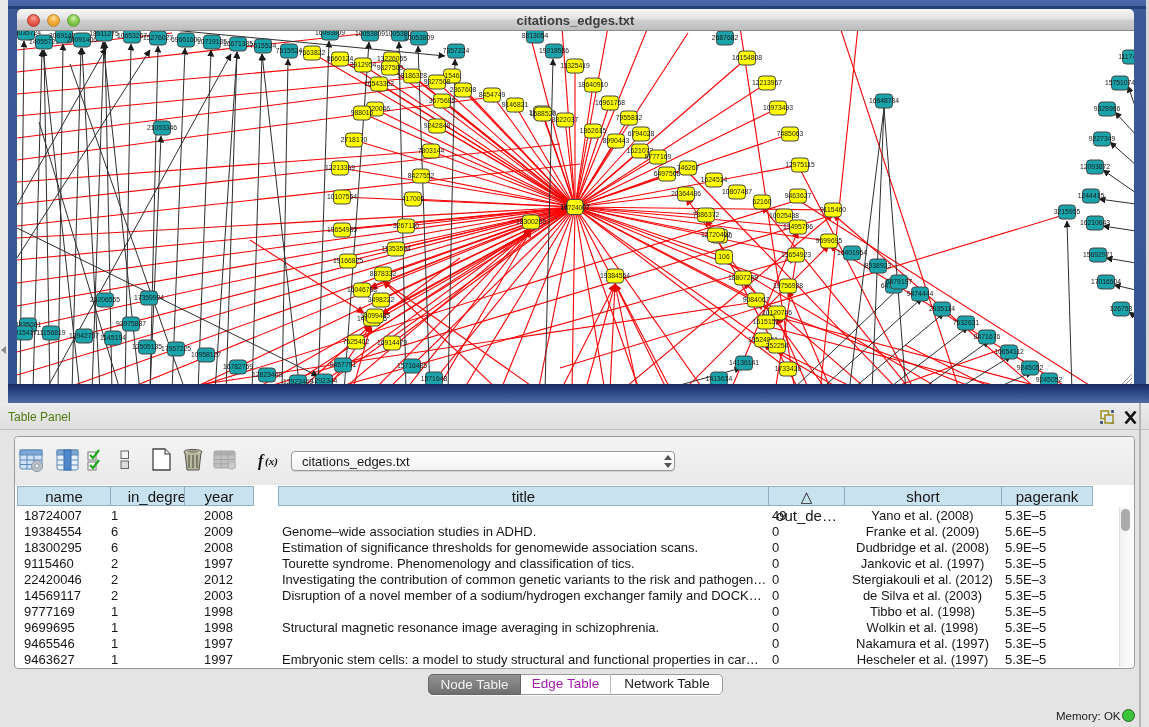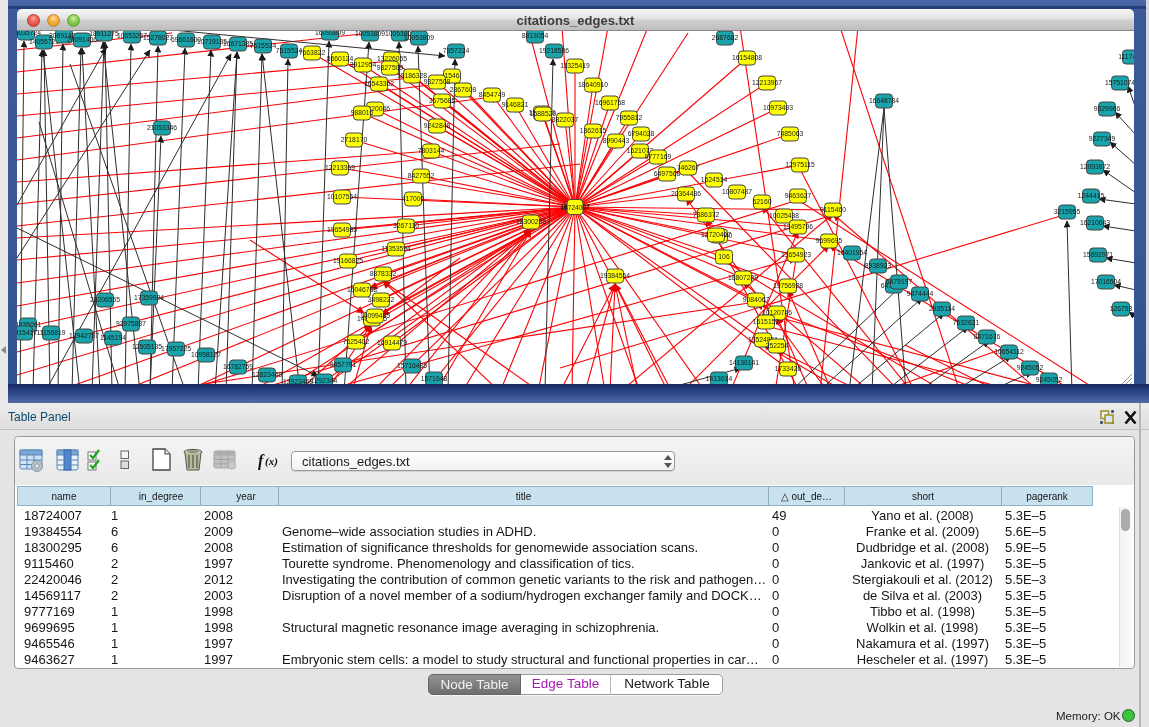--- a/index.html
+++ b/index.html
@@ -1,19 +1,19 @@
 <!DOCTYPE html>
 <html><head><meta charset="utf-8"><style>
 *{margin:0;padding:0;box-sizing:border-box}
 body{width:1149px;height:727px;font-family:"Liberation Sans",sans-serif;overflow:hidden;background:#e8e8e8;position:relative}
 #app{position:absolute;inset:0}
 .row{position:absolute;left:0px;width:1135px;height:16px;font-size:13px;color:#151515}
 .row span{position:absolute;top:1px;white-space:nowrap}
 .row .ctr{text-align:center}
-.hcell{position:absolute;top:486px;height:20px;background:#c9e2f0;border:1px solid #8fb0c3;font-size:10px;color:#151515;text-align:center;line-height:19px}
+.hcell{position:absolute;top:486px;height:20px;background:#c9e2f0;border:1px solid #8fb0c3;font-size:15px;color:#151515;text-align:center;line-height:19px}
 </style></head><body>
 <div id="app">
 
 <div style="position:absolute;left:0;top:0;width:1149px;height:403px;background:#e8e8e8"></div>
 <div style="position:absolute;left:8px;top:0;width:1141px;height:403px;background:linear-gradient(180deg,#4b69a9 0%,#3a5996 3%,#3a5896 55%,#31508f 100%)"></div>
     <div style="position:absolute;left:8px;top:6px;width:1141px;height:3px;background:#27407a"></div>
 <div style="position:absolute;left:1146px;top:0;width:3px;height:403px;background:#d8d8d8"></div>
 
 <div style="position:absolute;left:17px;top:9px;width:1117px;height:22px;border-radius:5px 5px 0 0;background:linear-gradient(180deg,#f7f7f7 0%,#e3e3e3 45%,#cfcfcf 55%,#bdbdbd 100%);border-bottom:1px solid #8a8a8a"></div>
 <div style="position:absolute;left:17px;top:9px;width:1117px;height:22px;font-size:13px;font-weight:bold;color:#3c3c3c;text-align:center;line-height:23px">citations_edges.txt</div>
@@ -531,21 +531,21 @@
 </g>
     </svg>
 
 <div style="position:absolute;left:8px;top:384px;width:1141px;height:19px;background:linear-gradient(180deg,#1a2a63 0%,#2a4484 40%,#3f5a98 75%,#546ba2 100%)"></div>
 
 <div style="position:absolute;left:0;top:0;width:8px;height:403px;background:#e9e9e9"></div>
 <div style="position:absolute;left:1px;top:346px;width:0;height:0;border-top:4px solid transparent;border-bottom:4px solid transparent;border-right:5px solid #8a8a8a"></div>
 
 <div style="position:absolute;left:0;top:403px;width:1149px;height:324px;background:#e4e4e4"></div>
 <div style="position:absolute;left:0;top:403px;width:1149px;height:27px;background:linear-gradient(180deg,#ececec,#dedede);border-bottom:1px solid #c0c0c0"></div>
-<div style="position:absolute;left:8px;top:410px;font-size:12px;color:#0c4a6e">Table Panel</div>
+<div style="position:absolute;left:8px;top:410px;font-size:12px;color:#4d7c0f">Table Panel</div>
 <svg width="40" height="16" viewBox="0 0 40 16" style="position:absolute;left:1100px;top:410px">
 <rect x="11.2" y="0.2" width="2.6" height="2.6" fill="#1e3a66"></rect>
 <rect x="0.2" y="11.2" width="2.6" height="2.6" fill="#1e3a66"></rect>
 <rect x="11.2" y="11.2" width="2.6" height="2.6" fill="#1e3a66"></rect>
 <rect x="1" y="1" width="7.5" height="7.5" fill="#e8f0fb" stroke="#a39428" stroke-width="1.6"></rect>
 <rect x="5" y="5" width="8" height="8" fill="#dbe7f7" stroke="#a39428" stroke-width="1.6"></rect>
 <path d="M25.5 1.5 L35.5 13.5 M35.5 1.5 L25.5 13.5" stroke="#111" stroke-width="2.7"></path>
 </svg>
 
 <div style="position:absolute;left:14px;top:436px;width:1121px;height:233px;background:#fff;border:1px solid #9a9a9a;border-radius:4px"></div>
@@ -604,21 +604,21 @@
 
 <div style="position:absolute;left:291px;top:451px;width:384px;height:20px;background:linear-gradient(180deg,#ffffff,#f2f2f2);border:1px solid #999;border-radius:4px;box-shadow:0 1px 1px rgba(0,0,0,.12)"></div>
 <div style="position:absolute;left:302px;top:454px;font-size:13px;color:#1a1a1a">citations_edges.txt</div>
 <svg width="10" height="14" viewBox="0 0 10 14" style="position:absolute;left:663px;top:455px">
       <path d="M5 0 L9 5 H1 z" fill="#555"></path>
       <path d="M5 13 L1 8 H9 z" fill="#555"></path>
     </svg>
 
 <div class="hcell" style="left:17px;width:94px">name</div>
 <div class="hcell" style="left:110px;width:102px">in_degree</div>
-<div class="hcell" style="left:200px;width:92px">year</div>
+<div class="hcell" style="left:184px;width:70px">year</div>
 <div class="hcell" style="left:278px;width:491px">title</div>
 <div class="hcell" style="left:768px;width:77px">△ out_de…</div>
 <div class="hcell" style="left:844px;width:158px">short</div>
 <div class="hcell" style="left:1001px;width:92px">pagerank</div>
 <div class="row" style="top:507px">
 <span style="left:24px">18724007</span>
       <span style="left:111px">1</span>
       <span style="left:204px">2008</span>
       <span style="left:772px">49</span>
 <span class="ctr" style="left:844px;width:157px">Yano et al. (2008)</span>

